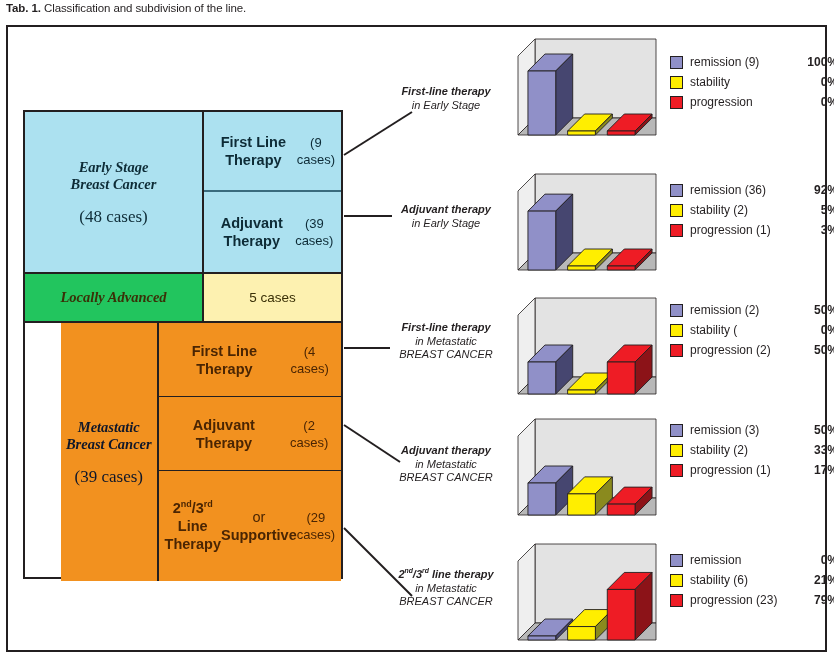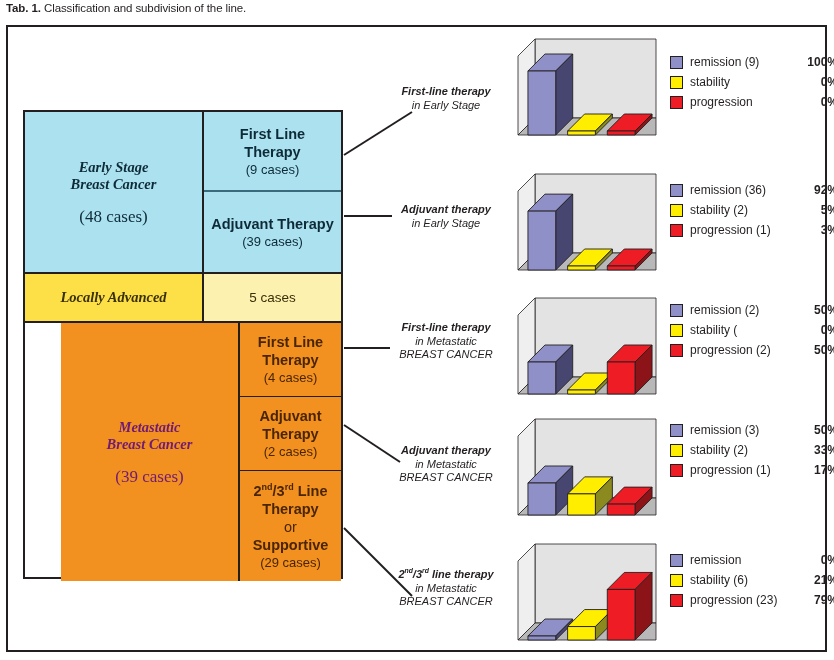--- a/index.html
+++ b/index.html
@@ -64,21 +64,21 @@
   }
   .tcol-right {
     flex: 1;
     box-sizing: border-box;
     display: flex;
     flex-direction: column;
   }
   .tcell {
     box-sizing: border-box;
     display: flex;
-    flex-direction: column;
+    flex-direction: row;
     align-items: center;
     justify-content: center;
     text-align: center;
     padding: 16px 6px;
   }
   .grp-title {
     font-weight: bold;
     font-style: italic;
     font-size: 14.5px;
     line-height: 17px;
@@ -107,37 +107,37 @@
     border-right: 2px solid #231f20;
     color: #0d2b36;
   }
   #row-early .tcol-right { background: #ace1f0; color: #0d2b36; }
   #cell-early-first { height: 80px; border-bottom: 2px solid #3a6b7d; }
   #cell-early-adj  { height: 80px; }
 
   
   #row-local { height: 48px; border-top: 2px solid #231f20; border-bottom: 2px solid #231f20; }
   #row-local .tcol-left {
-    background: #fde047;
+    background: #22c55e;
     border-right: 2px solid #231f20;
     color: #3a3007;
   }
   #row-local .tcol-right {
     background: #fdf1b0;
     color: #3a3007;
     justify-content: center;
     align-items: center;
   }
 
   
   #row-meta { flex: 1; }
   #row-meta .tcol-left {
     background: #f2911f;
     border-right: 2px solid #231f20;
-    color: #701a75;
+    color: #0f172a;
     margin-left: 36px;
   }
   #row-meta .tcol-right { background: #f2911f; color: #4a2503; }
   #cell-meta-first { height: 74px; border-bottom: 1.5px solid #231f20; }
   #cell-meta-adj   { height: 74px; border-bottom: 1.5px solid #231f20; }
   #cell-meta-23    { height: 110px; }
 
   
   #connectors { position: absolute; left: 0; top: 0; width: 834px; height: 660px; pointer-events: none; }
 

